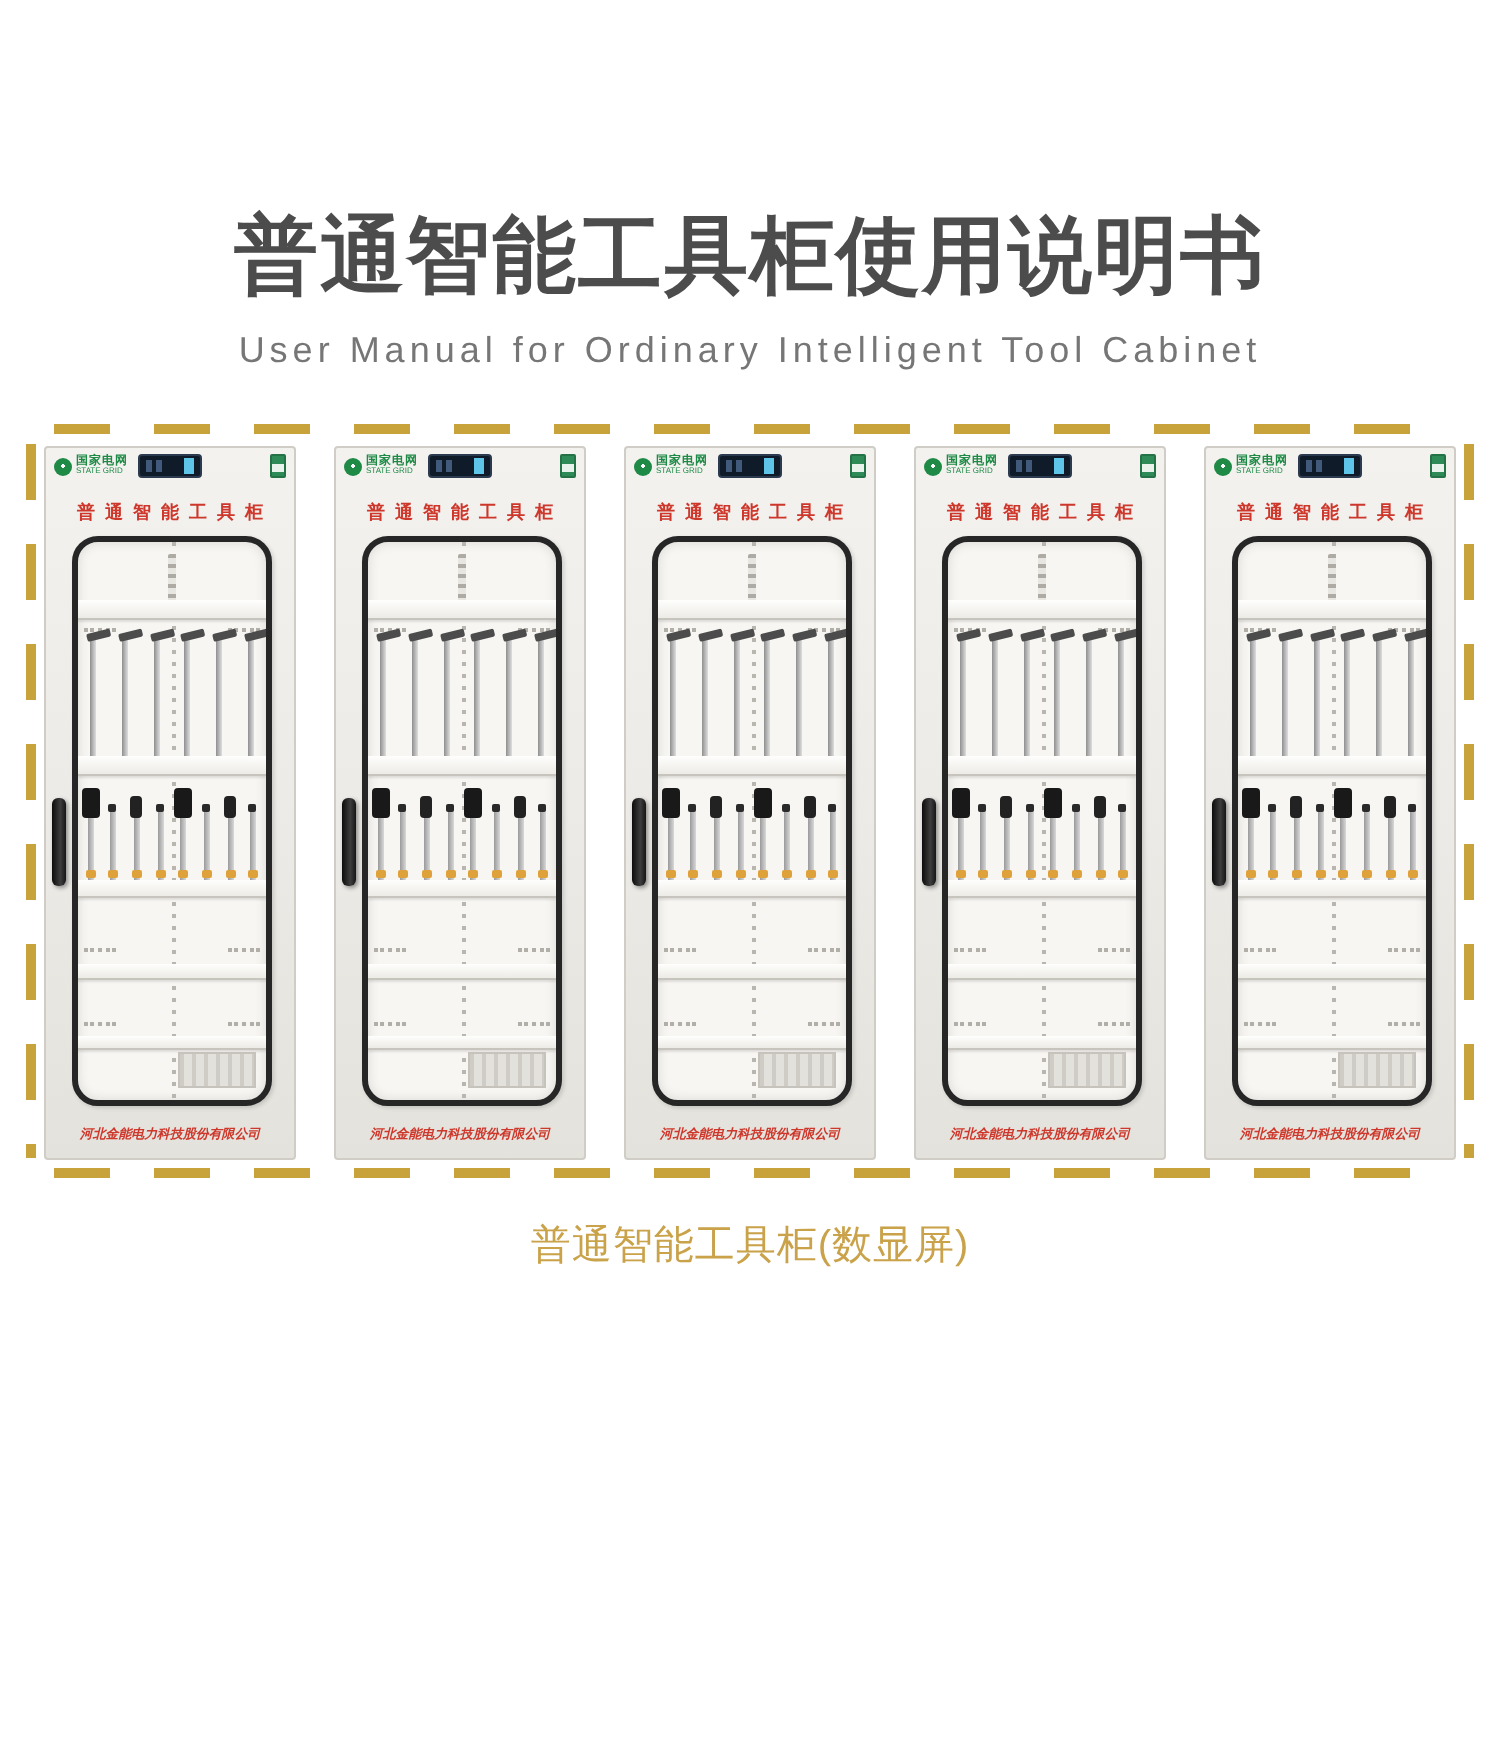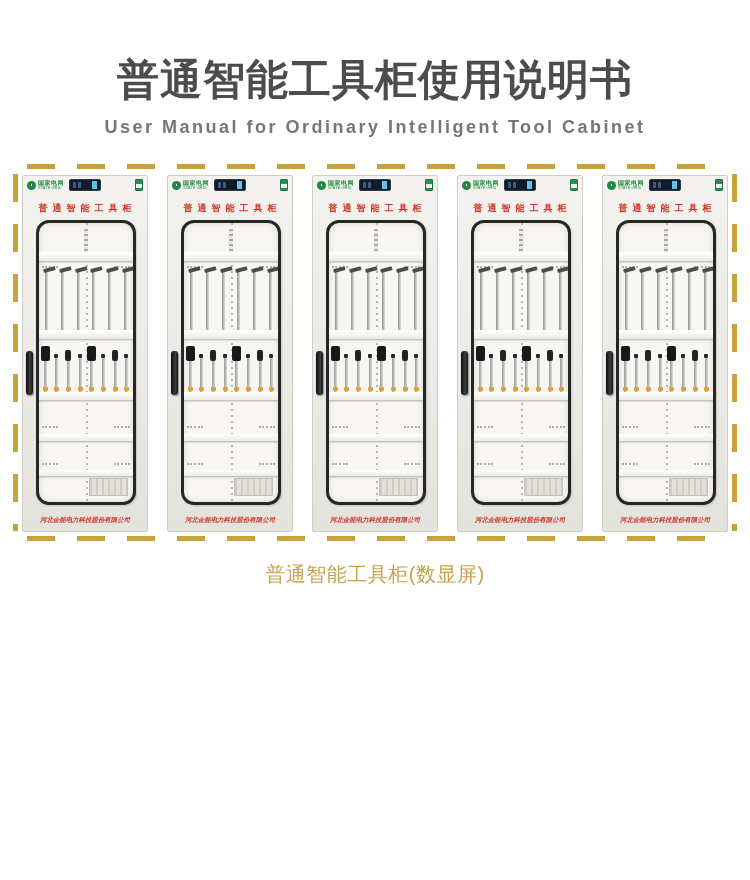--- a/index.html
+++ b/index.html
@@ -2,25 +2,25 @@
 <html style="--gold: #C8A33C; --caption-gold: #C9A24A; --red: #CE372B; --green: #1E8A46; --title-gray: #4C4C4C; --subtitle-gray: #767676; --text: #333333;"><head>
 <meta charset="utf-8">
 <style>
   :root{
     --gold:#C8A33C; --caption-gold:#C9A24A; --red:#CE372B; --green:#1E8A46;
     --title-gray:#4C4C4C; --subtitle-gray:#767676; --text:#333333;
   }
   *{margin:0;padding:0;box-sizing:border-box;}
   html,body{width:750px;background:#fff;}
   body{height:880px;overflow:hidden;font-family:"Liberation Sans","DejaVu Sans",sans-serif;}
-  .page{padding-top:52px;}
+  .page{padding-top:52px;margin-top:48px;}
 
   
   .title{ text-align:center; font-size:42px; font-weight:bold; color:var(--title-gray); letter-spacing:1px;}
-  .subtitle{ text-align:center; font-size:18px; color:var(--subtitle-gray); letter-spacing:2.5px; margin-top:9px; font-weight:700;}
+  .subtitle{ text-align:center; font-size:18px; color:var(--subtitle-gray); letter-spacing:2.5px; margin-top:9px; font-weight:400;}
 
   
   .photo{ position:relative; width:724px; height:377px; margin:26px auto 0;}
   .dash{ position:absolute; background:repeating-linear-gradient(90deg,var(--gold) 0 28px,transparent 28px 50px);}
   .dash.h{ left:14px; right:14px; height:5px;}
   .dash.v{ top:10px; bottom:10px; width:5px; background:repeating-linear-gradient(180deg,var(--gold) 0 28px,transparent 28px 50px);}
   .dash.top{top:0;} .dash.bottom{bottom:0;} .dash.left{left:0;} .dash.right{right:0;}
 
   .cabs{ position:absolute; left:9px; right:9px; top:11px; bottom:9px; display:flex; gap:19px;}
 

